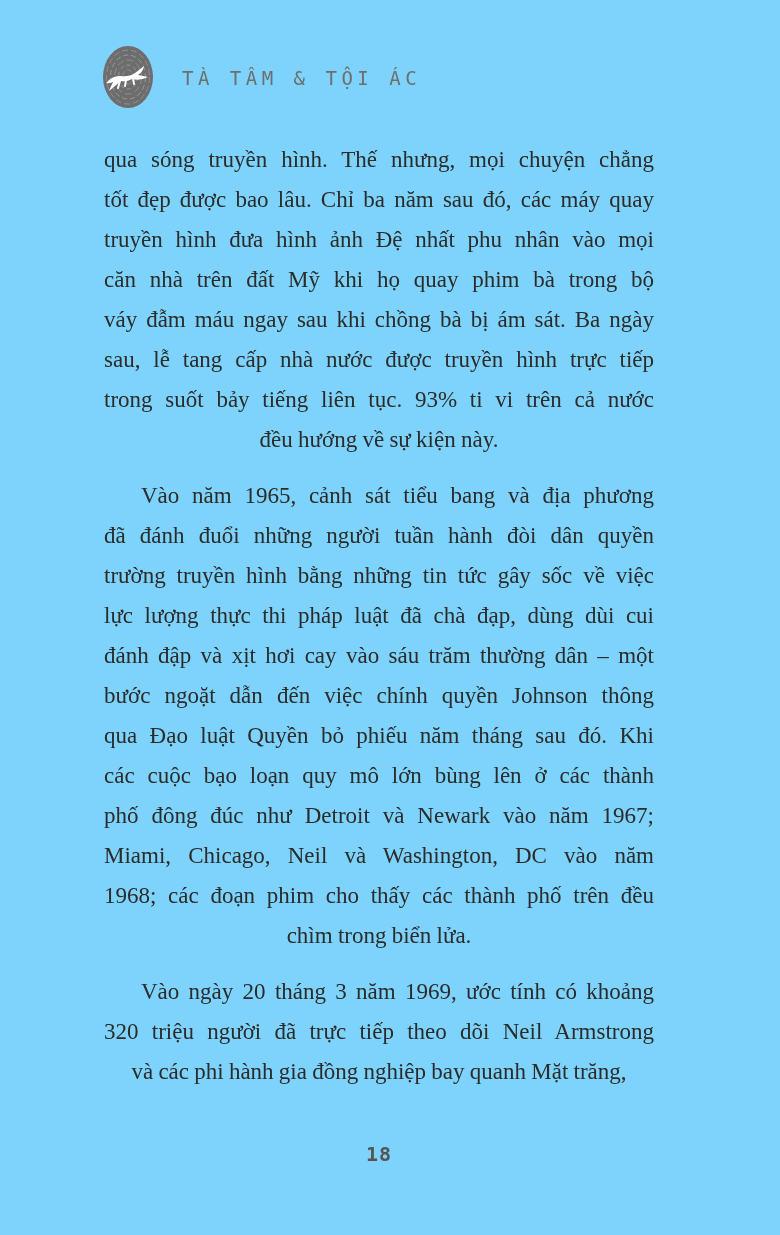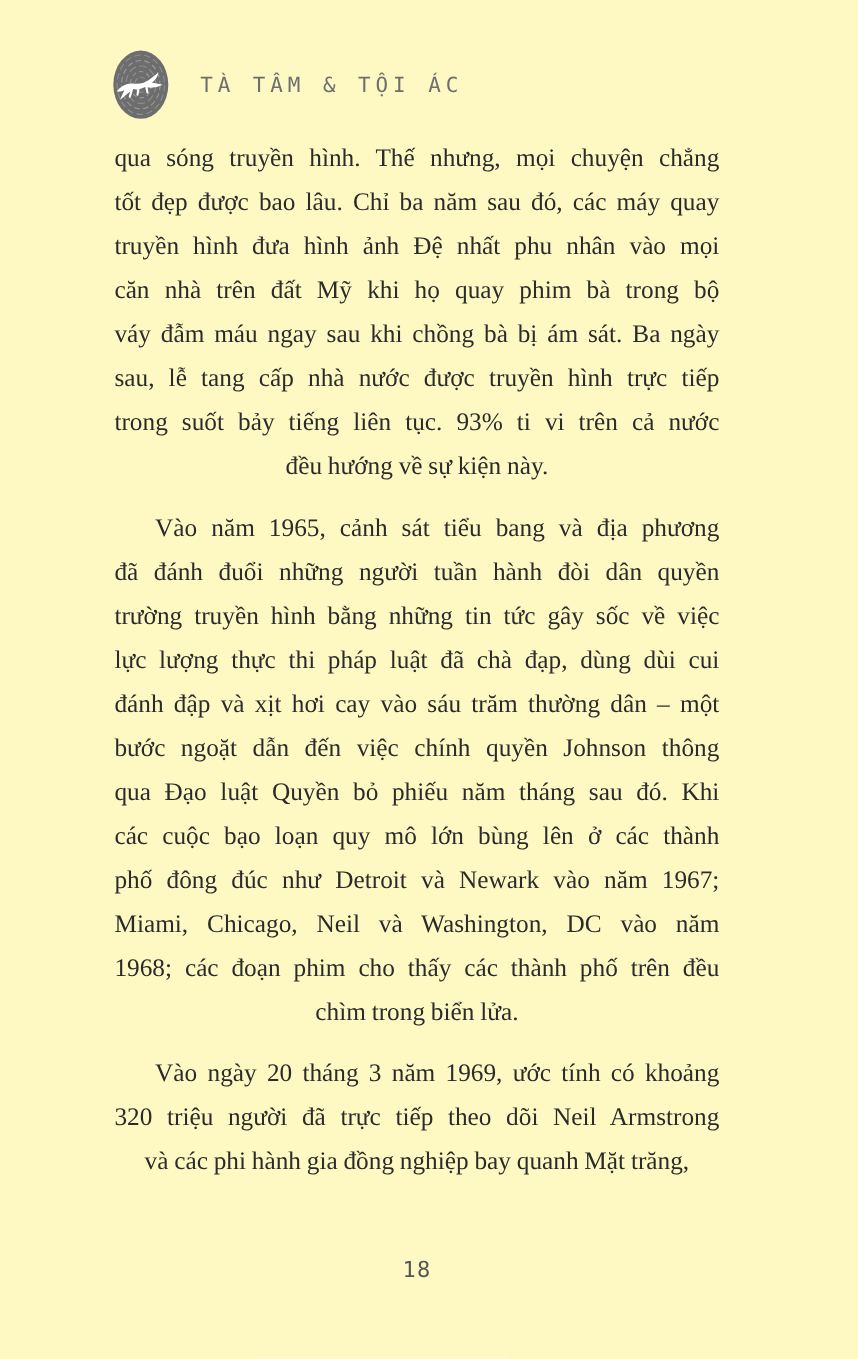--- a/index.html
+++ b/index.html
@@ -7,21 +7,21 @@
     width: 780px;
     height: 1235px;
     background: #ffffff;
     position: relative;
     overflow: hidden;
     font-family: "Liberation Serif", serif;
   }
   .page {
     position: absolute;
     inset: 0;
-    background: #fef9c3;
+    background: #7dd3fc;
   }
   .header {
     position: absolute;
     left: 100px;
     top: 44px;
     height: 66px;
     display: flex;
     align-items: center;
     gap: 26px;
   }
@@ -42,21 +42,21 @@
   .body-text {
     position: absolute;
     left: 104px;
     top: 124px;
     width: 550px;
     color: #2b2b2b;
     font-size: 23px;
     line-height: 40px;
     word-spacing: -0.5px;
   }
-  .paragraph { margin: 0 0 16px 0; }
+  .paragraph { margin: 16px 0 16px 0; }
   .paragraph:last-child { margin-bottom: 0; }
   .line {
     text-align: justify;
     text-align-last: justify;
   }
   .line.para-last {
     text-align: center;
     text-align-last: auto;
   }
   .line.first-indent { text-indent: 37px; }
@@ -65,20 +65,21 @@
     left: 104px;
     top: 1142px;
     width: 550px;
     text-align: center;
   }
   .page-number {
     font-family: "DejaVu Sans Mono", monospace;
     font-size: 20px;
     color: #555555;
     letter-spacing: 1px;
+    font-weight: bold;
   }
 </style>
 </head>
 <body>
 
 <div class="page">
 
   <div class="header">
     <svg class="logo" viewBox="0 0 56 66" xmlns="http://www.w3.org/2000/svg" aria-hidden="true">
       <ellipse cx="28" cy="33" rx="25" ry="31" fill="#6d6d6d"></ellipse>

